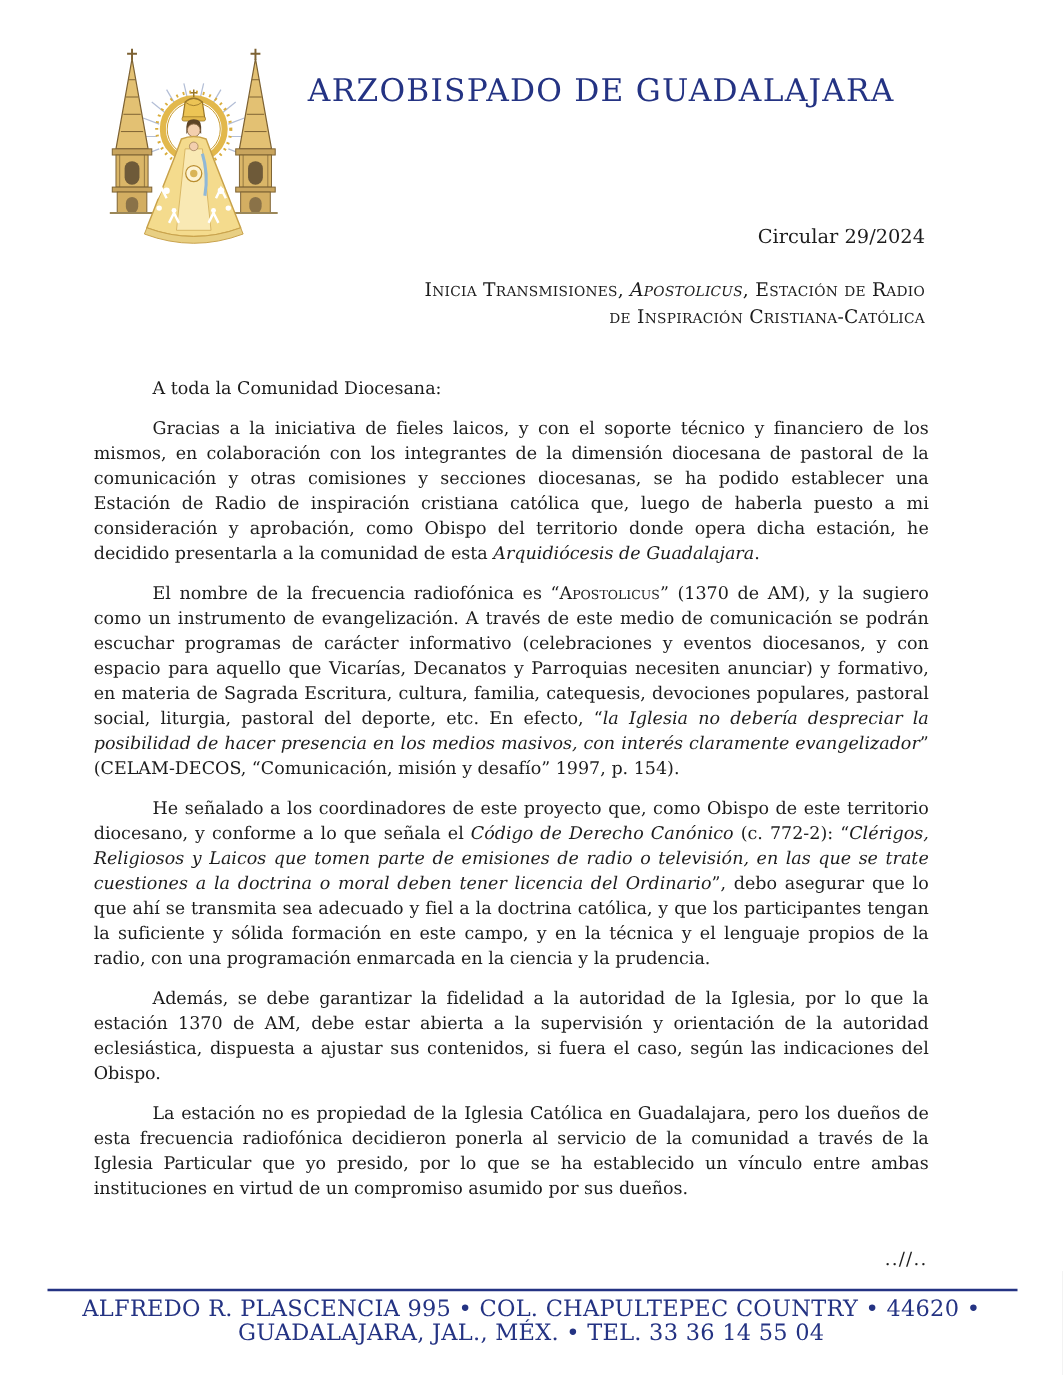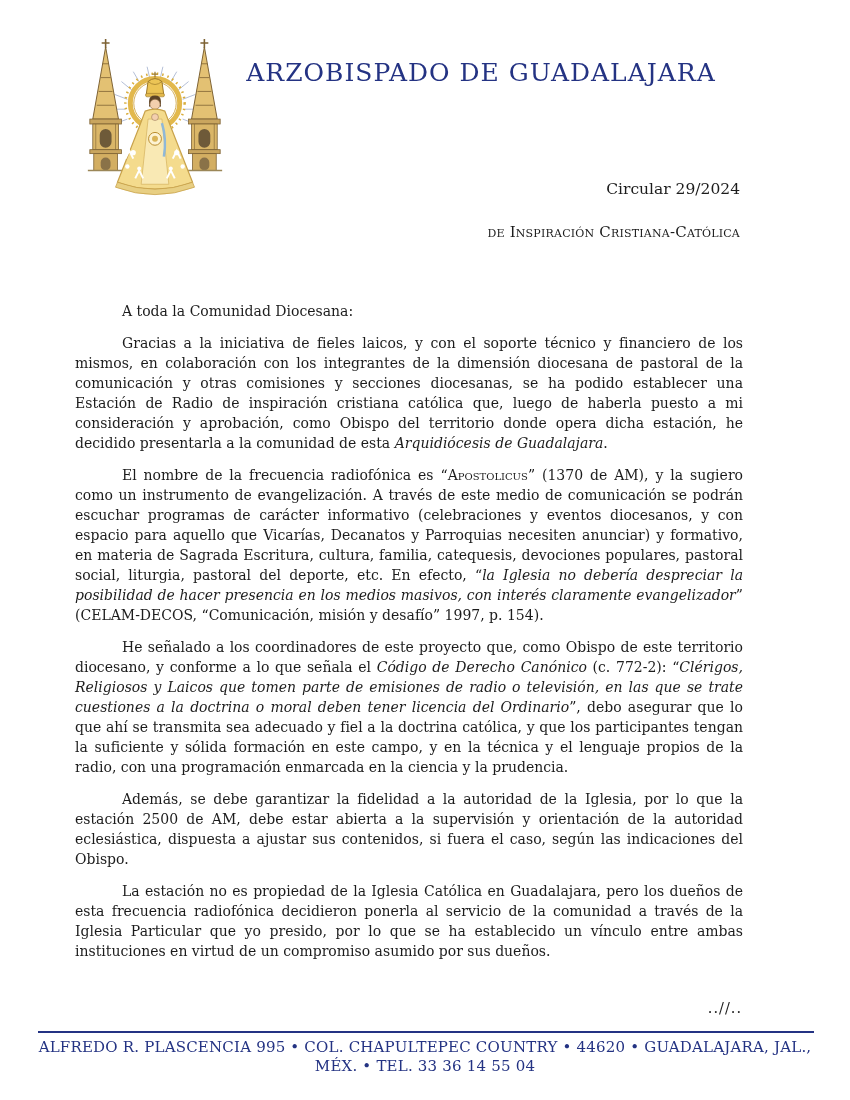--- a/index.html
+++ b/index.html
@@ -53,21 +53,21 @@
     font-size:14.5px;letter-spacing:1px;
   }
   .footer-rule{
     position:absolute;top:1031px;left:38px;width:776px;height:2px;
     background:var(--navy);
   }
   .letter-footer{
     position:absolute;top:1038px;left:25px;width:800px;
     text-align:center;
     color:var(--navy);
-    font-size:15px;line-height:19px;
+    font-size:18px;line-height:19px;
     letter-spacing:0.2px;
   }
 </style>
 </head>
 <body>
 
 <div class="page">
 
   <div class="logo">
     <svg width="158" height="178" viewBox="0 0 160 180" xmlns="http://www.w3.org/2000/svg">
@@ -143,29 +143,30 @@
         <path d="M42,148 Q80,162 118,148 L120,153 Q80,168 40,153 Z" fill="#e8cf83" stroke="#c8a24b" stroke-width="0.8"></path>
       </g>
     </svg>
   </div>
 
   <h1 class="org-title">ARZOBISPADO DE GUADALAJARA</h1>
 
   <div class="circular">Circular 29/2024</div>
 
   <div class="subject">
+    <div><span>Inicia Transmisiones, </span><span class="seg-italic">Apostolicus</span><span>, Estación de Radio</span></div>
     <div><span>de Inspiración Cristiana-Católica</span></div>
   </div>
 
   <div class="letter-body">
     <p class="salutation">A toda la Comunidad Diocesana:</p>
     <p><span>Gracias a la iniciativa de fieles laicos, y con el soporte técnico y financiero de los mismos, en colaboración con los integrantes de la dimensión diocesana de pastoral de la comunicación y otras comisiones y secciones diocesanas, se ha podido establecer una Estación de Radio de inspiración cristiana católica que, luego de haberla puesto a mi consideración y aprobación, como Obispo del territorio donde opera dicha estación, he decidido presentarla a la comunidad de esta </span><span class="seg-italic">Arquidiócesis de Guadalajara</span><span>.</span></p>
     <p><span>El nombre de la frecuencia radiofónica es “</span><span class="seg-smallcaps">Apostolicus</span><span>” (1370 de AM), y la sugiero como un instrumento de evangelización. A través de este medio de comunicación se podrán escuchar programas de carácter informativo (celebraciones y eventos diocesanos, y con espacio para aquello que Vicarías, Decanatos y Parroquias necesiten anunciar) y formativo, en materia de Sagrada Escritura, cultura, familia, catequesis, devociones populares, pastoral social, liturgia, pastoral del deporte, etc. En efecto, “</span><span class="seg-italic">la Iglesia no debería despreciar la posibilidad de hacer presencia en los medios masivos, con interés claramente evangelizador</span><span>” (CELAM-DECOS, “Comunicación, misión y desafío” 1997, p. 154).</span></p>
     <p><span>He señalado a los coordinadores de este proyecto que, como Obispo de este territorio diocesano, y conforme a lo que señala el </span><span class="seg-italic">Código de Derecho Canónico</span><span> (c. 772-2): “</span><span class="seg-italic">Clérigos, Religiosos y Laicos que tomen parte de emisiones de radio o televisión, en las que se trate cuestiones a la doctrina o moral deben tener licencia del Ordinario</span><span>”, debo asegurar que lo que ahí se transmita sea adecuado y fiel a la doctrina católica, y que los participantes tengan la suficiente y sólida formación en este campo, y en la técnica y el lenguaje propios de la radio, con una programación enmarcada en la ciencia y la prudencia.</span></p>
-    <p><span>Además, se debe garantizar la fidelidad a la autoridad de la Iglesia, por lo que la estación 2500 de AM, debe estar abierta a la supervisión y orientación de la autoridad eclesiástica, dispuesta a ajustar sus contenidos, si fuera el caso, según las indicaciones del Obispo.</span></p>
+    <p><span>Además, se debe garantizar la fidelidad a la autoridad de la Iglesia, por lo que la estación 1370 de AM, debe estar abierta a la supervisión y orientación de la autoridad eclesiástica, dispuesta a ajustar sus contenidos, si fuera el caso, según las indicaciones del Obispo.</span></p>
     <p><span>La estación no es propiedad de la Iglesia Católica en Guadalajara, pero los dueños de esta frecuencia radiofónica decidieron ponerla al servicio de la comunidad a través de la Iglesia Particular que yo presido, por lo que se ha establecido un vínculo entre ambas instituciones en virtud de un compromiso asumido por sus dueños.</span></p>
   </div>
 
   <div class="continuation">..//..</div>
 
   <div class="footer-rule"></div>
 
   <footer class="letter-footer">
     <div>ALFREDO R. PLASCENCIA 995 • COL. CHAPULTEPEC COUNTRY • 44620 • GUADALAJARA, JAL., MÉX. • TEL. 33 36 14 55 04</div>
   </footer>

